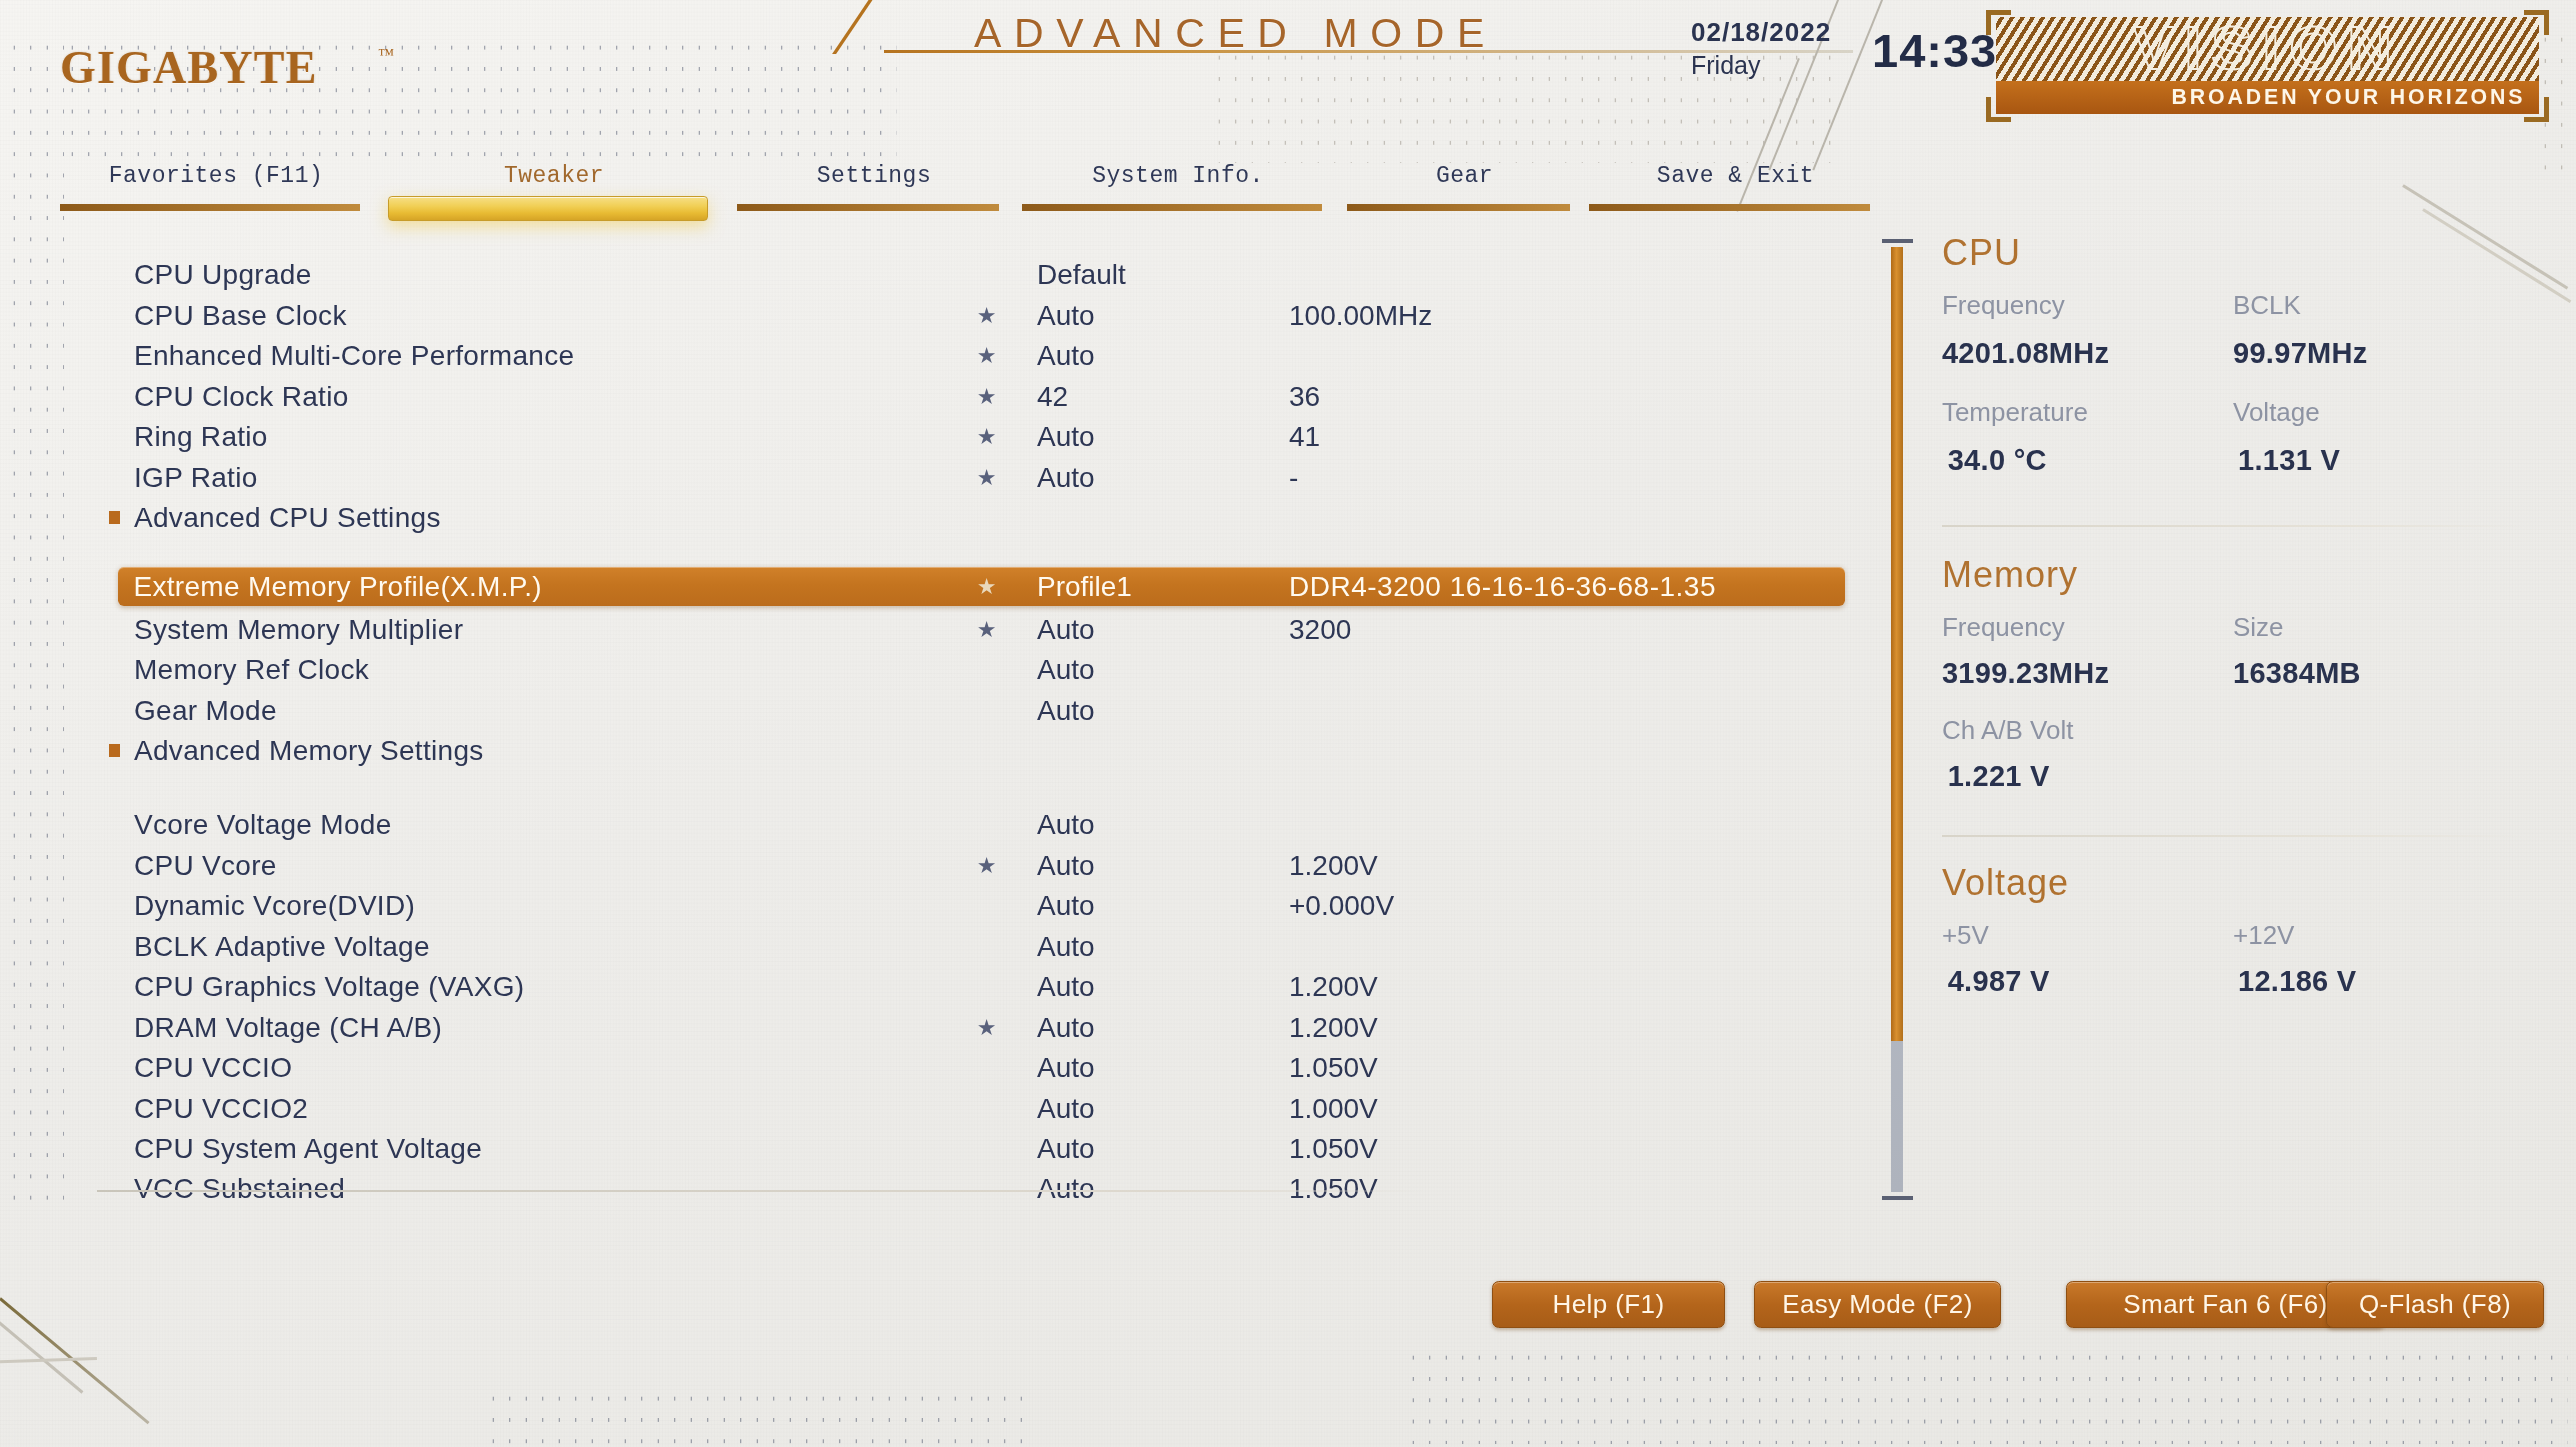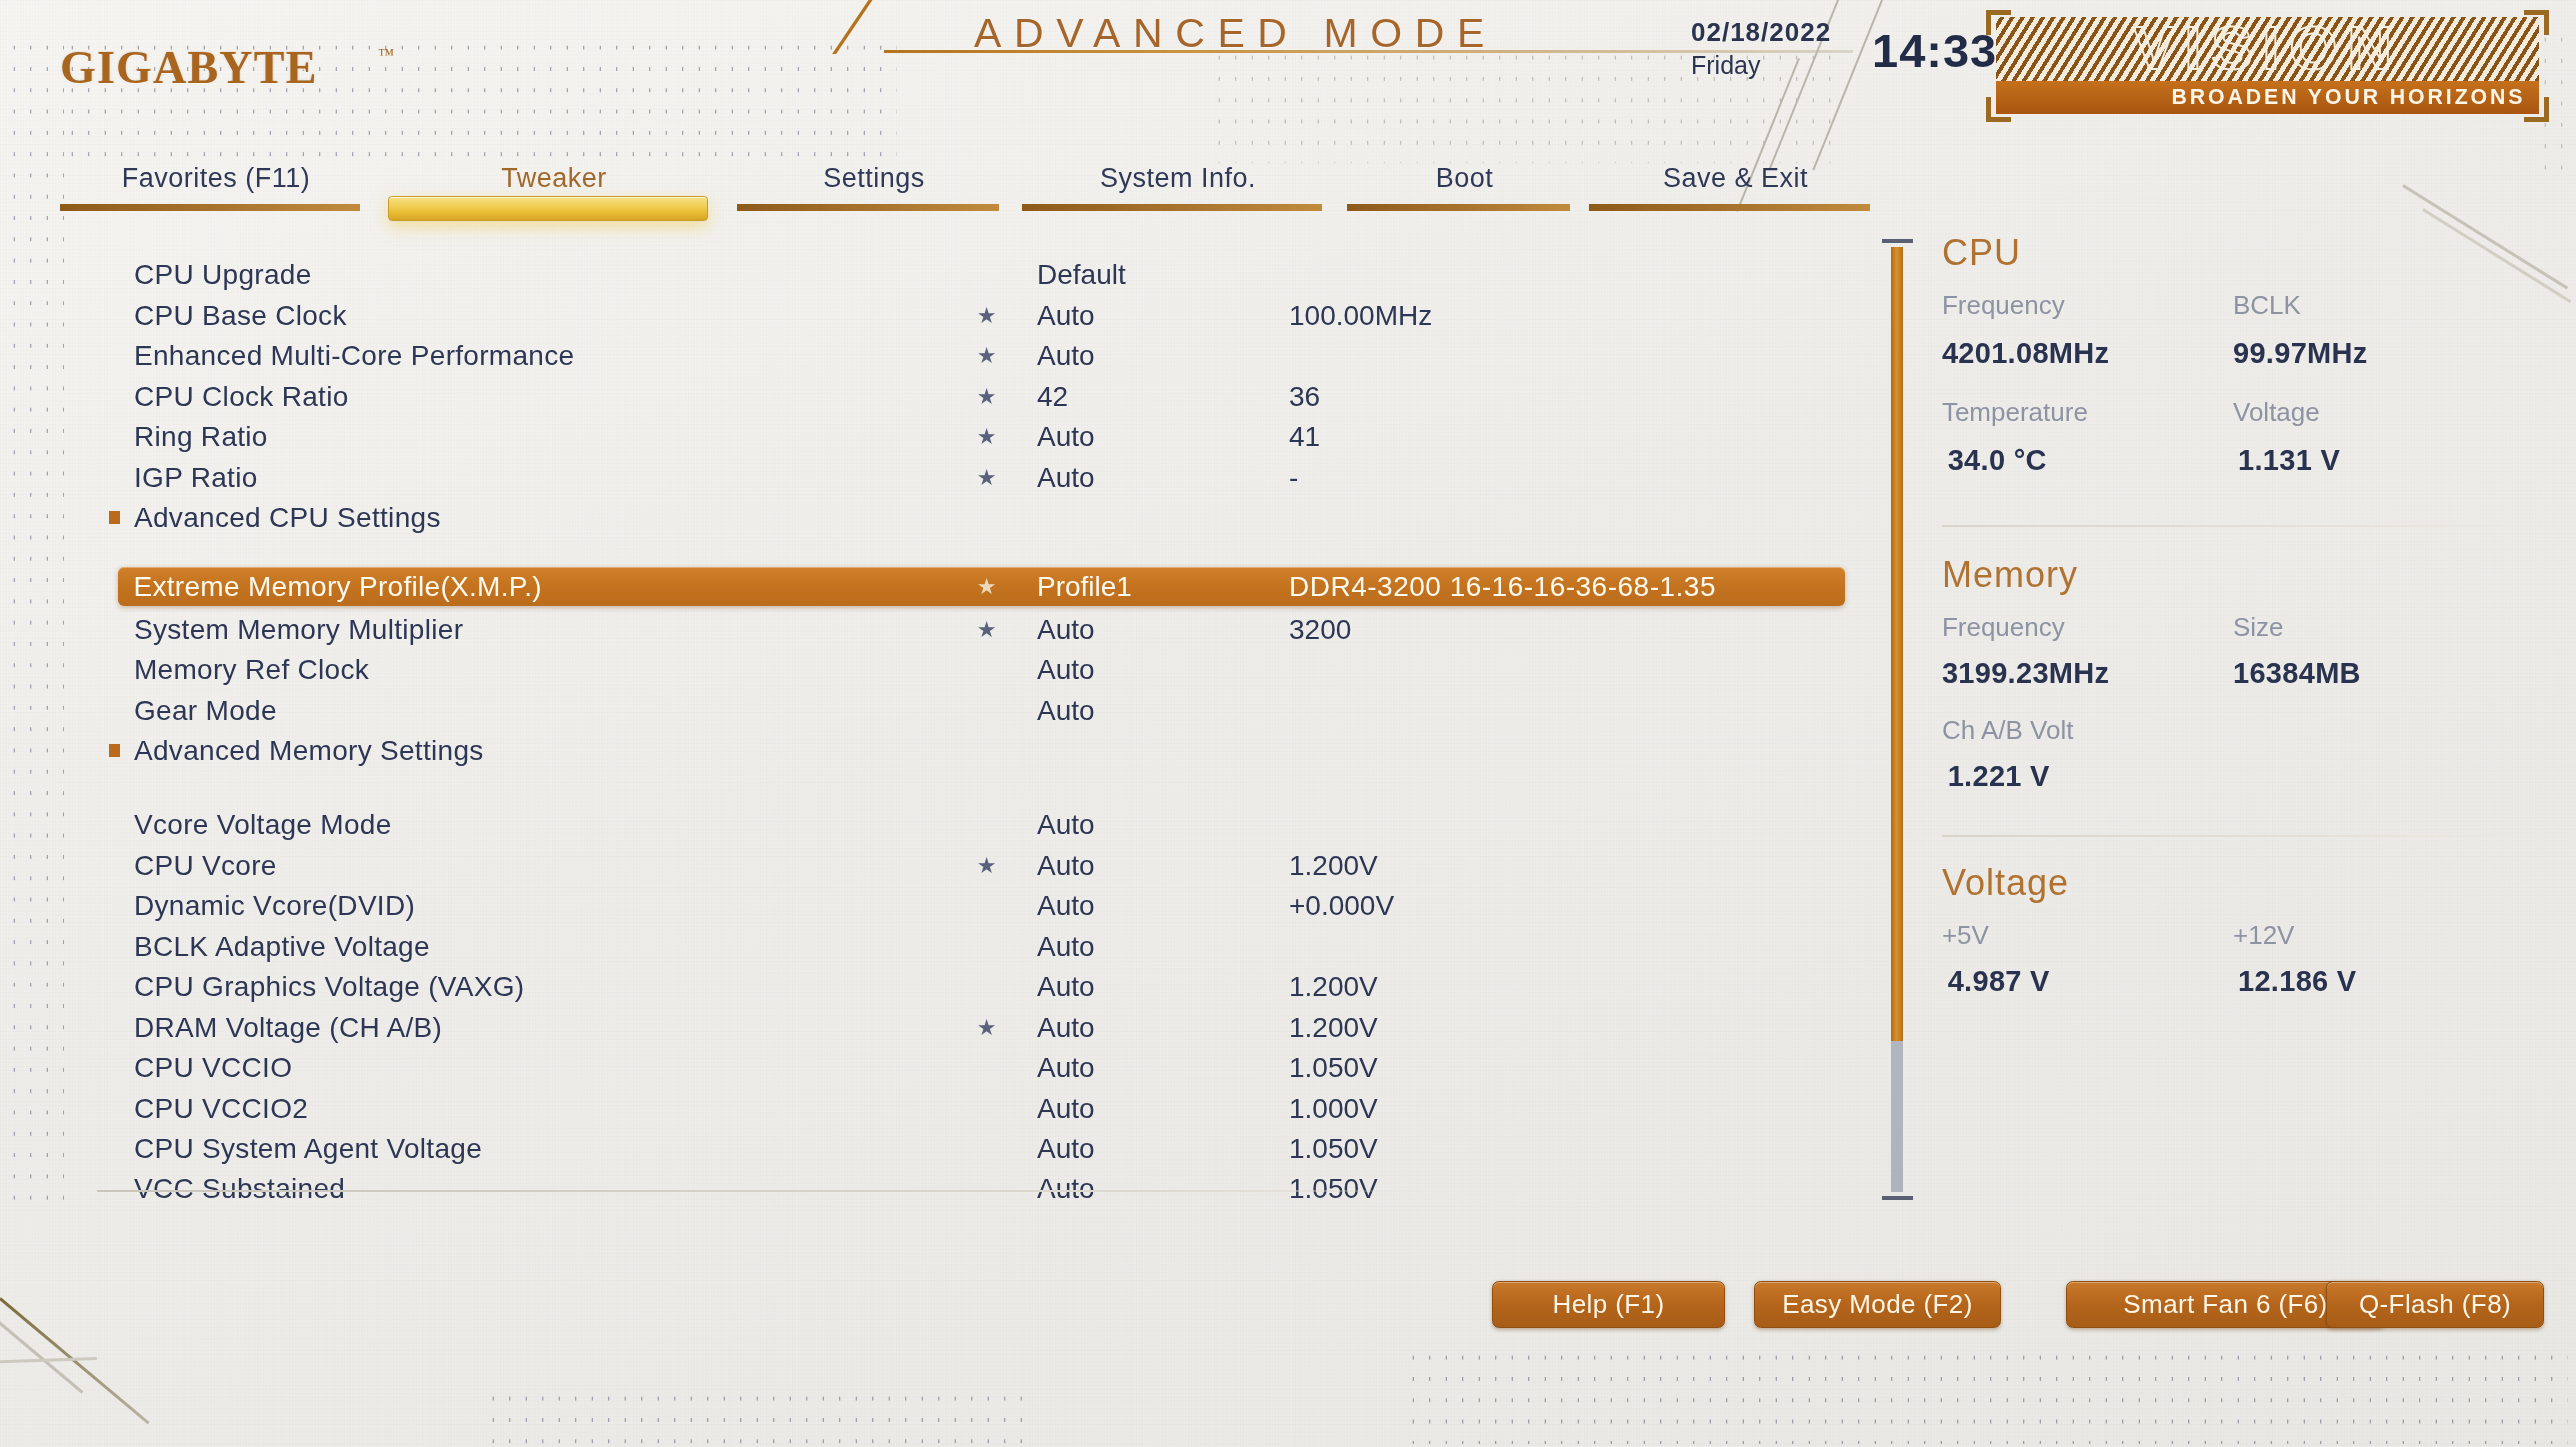--- a/index.html
+++ b/index.html
@@ -114,22 +114,22 @@
     font-family:Liberation Sans, sans-serif;
     font-size:47px; font-weight:bold; color:#232c47; letter-spacing:1px;
   }
   
   #tabs { position:absolute; left:0; top:163px; width:2576px; height:54px; }
   .tab {
     position:absolute; top:0; height:54px;
     display:flex; flex-direction:column; align-items:center; justify-content:flex-start;
   }
   .tab .tlabel {
-    font-family:Liberation Sans, sans-serif;
-    font-size:27px; color:#2f3857; letter-spacing:0.5px; white-space:nowrap;margin-left:12px;
+    font-family:Liberation Mono, monospace;
+    font-size:23px; color:#2f3857; letter-spacing:0.5px; white-space:nowrap;margin-left:12px;
   }
   .tab.active .tlabel { color:#a1682c; }
   .tab .tbar {
     position:absolute; bottom:5.8px; left:0; width:100%; height:6.8px;
     background:linear-gradient(90deg,#8d5a1a,#c08b3d);
   }
   .tab.active .tbar {
     height:25px; bottom:-3.9px;
     border-radius:3.9px;
     background:linear-gradient(180deg,#f6df86 0%,#f1cf55 40%,#e8bb33 70%,#d6a426 100%);
@@ -291,21 +291,21 @@
       </div>
       <div class="tab" style="left: 737px; width: 262px;">
         <div class="tlabel">Settings</div>
         <div class="tbar"></div>
       </div>
       <div class="tab" style="left: 1022px; width: 300px;">
         <div class="tlabel">System Info.</div>
         <div class="tbar"></div>
       </div>
       <div class="tab" style="left: 1347px; width: 223px;">
-        <div class="tlabel">Boot</div>
+        <div class="tlabel">Gear</div>
         <div class="tbar"></div>
       </div>
       <div class="tab" style="left: 1589px; width: 281px;">
         <div class="tlabel">Save &amp; Exit</div>
         <div class="tbar"></div>
       </div>
     </div>
 
   <div id="content">
       <div class="row" style="top: 13.5px;">

